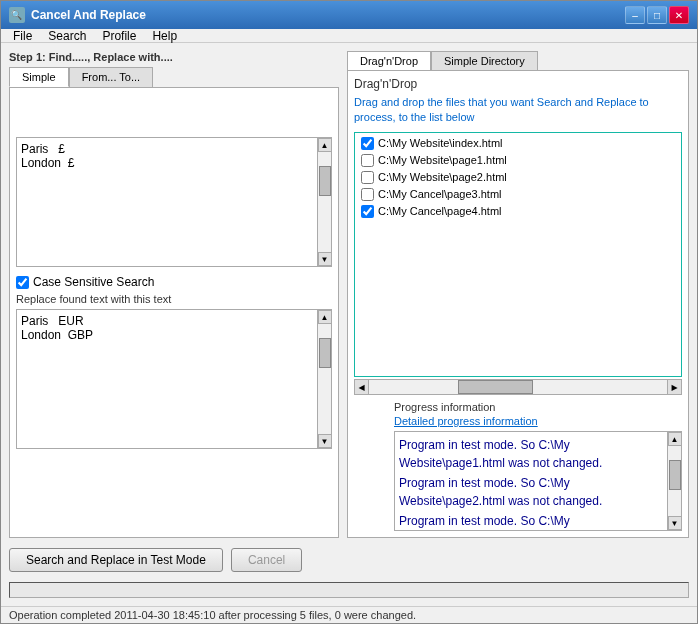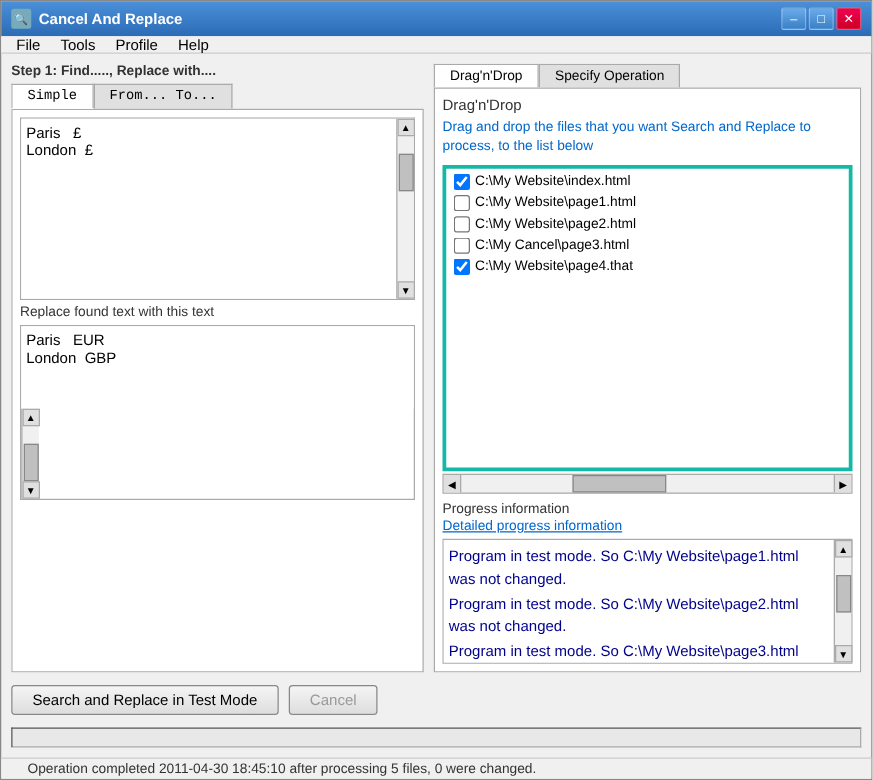--- a/index.html
+++ b/index.html
@@ -111,21 +111,20 @@
       gap: 0;
       margin-bottom: 0;
     }
     .tab {
       padding: 3px 12px;
       border: 1px solid #aaa;
       background: #e0e0e0;
       cursor: pointer;
       font-size: 11px;
       border-bottom: none;
-      font-family: Liberation Mono, monospace;
     }
     .tab.active {
       background: white;
       border-bottom: 1px solid white;
       z-index: 1;
     }
     .panel-box {
       border: 1px solid #aaa;
       background: white;
       flex: 1;
@@ -184,38 +183,39 @@
       margin-bottom: 4px;
     }
     .drag-drop-desc {
       font-size: 11px;
       color: #0066cc;
       margin-bottom: 6px;
       line-height: 1.4;
     }
     .file-list {
       flex: 1;
-      border: 3px solid #14b8a6;
+      border: 1px solid #14b8a6;
       background: white;
       overflow-y: auto;
       padding: 2px;
     }
     .file-item {
       display: flex;
       align-items: center;
       gap: 4px;
       padding: 2px 4px;
       font-size: 11px;
     }
     .file-item input[type=checkbox] {
       margin: 0;
       flex-shrink: 0;
     }
     .progress-section {
       margin-top: 6px;
+      margin-left: 40px;
     }
     .progress-title {
       font-size: 11px;
       color: #333;
       margin-bottom: 2px;
     }
     .progress-link {
       font-size: 11px;
       color: #0066cc;
       text-decoration: underline;
@@ -244,21 +244,21 @@
     }
     .progress-bar-area {
       height: 16px;
       border: 1px inset #aaa;
       background: #e8e8e8;
       flex-shrink: 0;
     }
     .status-bar {
       background: #f0f0f0;
       border-top: 1px solid #ccc;
-      padding: 2px 21px;
+      padding: 2px 8px;
       font-size: 11px;
       color: #333;
       flex-shrink: 0;
     }
     .scrollbar-v {
       width: 14px;
       background: #f0f0f0;
       border-left: 1px solid #aaa;
       display: flex;
       flex-direction: column;
@@ -279,34 +279,34 @@
       display: flex;
       align-items: center;
       justify-content: center;
       font-size: 8px;
       cursor: pointer;
     }
     .text-area-wrapper {
       display: flex;
       border: 1px solid #aaa;
       margin-bottom: 4px;
-      height: 146px;
+      height: 130px;
+      margin-top: 43px;
     }
     .text-content {
       flex: 1;
       background: white;
       padding: 4px;
       font-size: 12px;
       overflow: hidden;
     }
     .replace-wrapper {
       display: flex;
       border: 1px solid #aaa;
       height: 140px;
-      flex-direction: column;
     }
     .progress-log-wrapper {
       display: flex;
       border: 1px solid #aaa;
       height: 100px;
     }
     .progress-log-content {
       flex: 1;
       background: white;
       padding: 4px;
@@ -326,21 +326,21 @@
     <span class="title-bar-title">Cancel And Replace</span>
     <div class="title-bar-buttons">
       <div class="title-btn">–</div>
       <div class="title-btn">□</div>
       <div class="title-btn close">✕</div>
     </div>
   </div>
 
   <div class="menu-bar">
     <div class="menu-item">File</div>
-    <div class="menu-item">Tools</div>
+    <div class="menu-item">Search</div>
     <div class="menu-item">Profile</div>
     <div class="menu-item">Help</div>
   </div>
 
   <div class="content-area">
     <div class="main-panels">
 
       <div class="left-panel">
         <div class="step-label">Step 1: Find....., Replace with....</div>
         <div class="tab-row">
@@ -351,38 +351,42 @@
           <div class="text-area-wrapper">
             <div class="text-content" style="white-space:pre;">Paris   £
 London  £</div>
             <div class="scrollbar-v">
               <div class="scroll-arrow">▲</div>
               <div class="scrollbar-thumb"></div>
               <div style="flex:1;"></div>
               <div class="scroll-arrow">▼</div>
             </div>
           </div>
+          <div class="checkbox-row">
+            <input type="checkbox" checked="" style="">
+            <label>Case Sensitive Search</label>
+          </div>
           <div class="panel-label">Replace found text with this text</div>
           <div class="replace-wrapper">
             <div class="text-content" style="white-space:pre;">Paris   EUR
 London  GBP</div>
             <div class="scrollbar-v">
               <div class="scroll-arrow">▲</div>
               <div class="scrollbar-thumb"></div>
               <div style="flex:1;"></div>
               <div class="scroll-arrow">▼</div>
             </div>
           </div>
         </div>
       </div>
 
       <div class="right-panel">
         <div class="right-tab-row">
           <div class="right-tab active">Drag'n'Drop</div>
-          <div class="right-tab">Specify Operation</div>
+          <div class="right-tab">Simple Directory</div>
         </div>
         <div class="right-panel-box">
           <div class="drag-drop-label">Drag'n'Drop</div>
           <div class="drag-drop-desc">Drag and drop the files that you want Search and Replace to process, to the list below</div>
           <div class="file-list">
             <div class="file-item">
               <input type="checkbox" checked="" style="">
               <span>C:\My Website\index.html</span>
             </div>
             <div class="file-item">
@@ -392,21 +396,21 @@
             <div class="file-item">
               <input type="checkbox" style="">
               <span>C:\My Website\page2.html</span>
             </div>
             <div class="file-item">
               <input type="checkbox" style="">
               <span>C:\My Cancel\page3.html</span>
             </div>
             <div class="file-item">
               <input type="checkbox" checked="" style="">
-              <span>C:\My Website\page4.that</span>
+              <span>C:\My Cancel\page4.html</span>
             </div>
           </div>
 
           <div style="display:flex; height:16px; border:1px solid #aaa; margin-top:2px; background:#f0f0f0;">
             <div style="width:14px; background:#e0e0e0; border-right:1px solid #aaa; display:flex; align-items:center; justify-content:center; font-size:8px; cursor:pointer;">◀</div>
             <div style="flex:1; position:relative;">
               <div style="position:absolute; left:30%; width:25%; height:100%; background:#c0c0c0; border:1px solid #888;"></div>
             </div>
             <div style="width:14px; background:#e0e0e0; border-left:1px solid #aaa; display:flex; align-items:center; justify-content:center; font-size:8px; cursor:pointer;">▶</div>
           </div>

